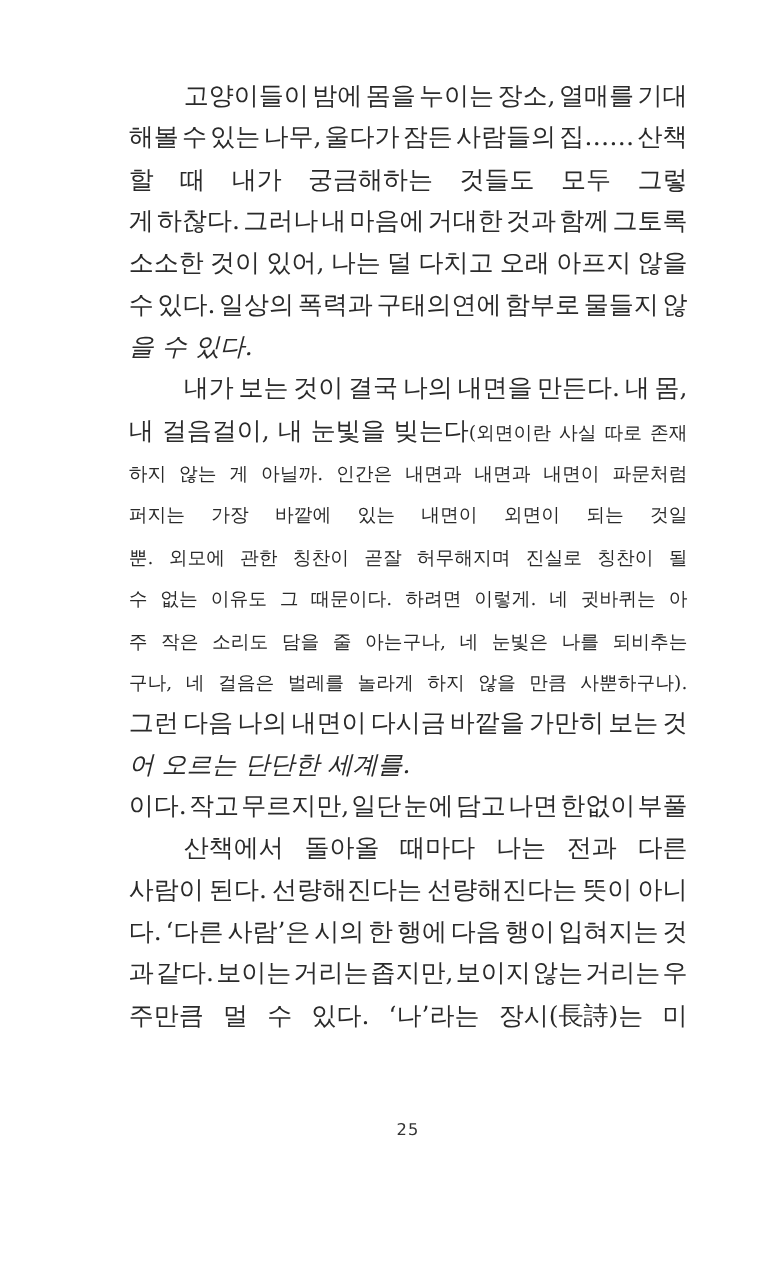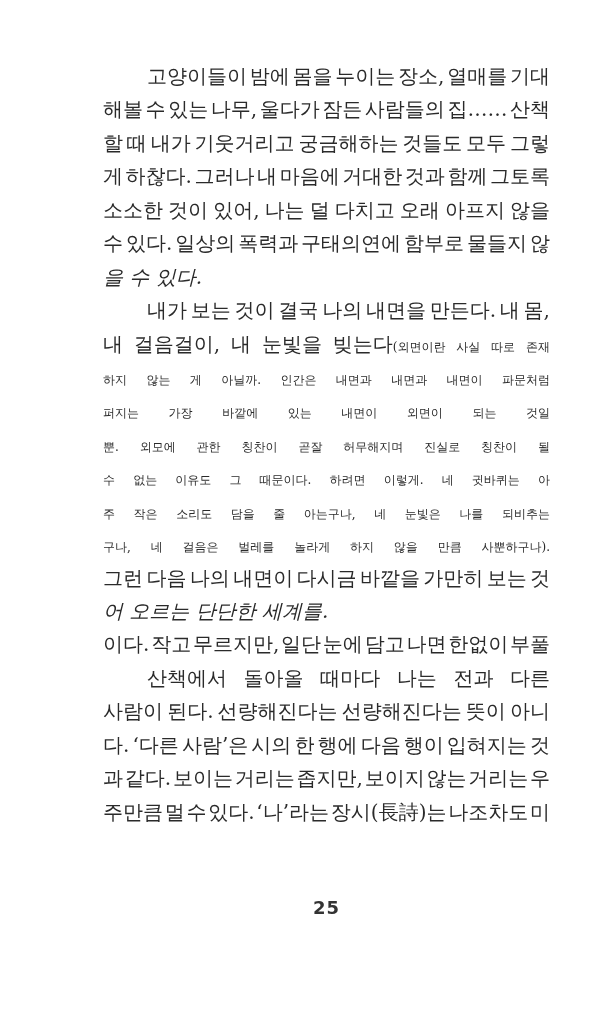--- a/index.html
+++ b/index.html
@@ -36,33 +36,32 @@
   }
   .line.end {
     display: block;
     text-align: left;
     font-style: italic;
   }
   .tok {
     white-space: nowrap;
   }
   .s {
-    font-size: 12px;
+    font-size: 15px;
   }
   .page-number {
     position: absolute;
     left: 103px;
     top: 897px;
     width: 447px;
     text-align: center;
-    font-size: 18px;
+    font-size: 13px;
     color: #333333;
     font-family: "DejaVu Sans", "Liberation Sans", sans-serif;
     letter-spacing: 1px;
-    font-weight: bold;
   }
 </style>
 </head>
 <body>
 
 <div class="page">
   <div class="text-block">
       <div class="line indent">
         <span class="tok"><span>고양이들이</span></span>
         <span class="tok"><span>밤에</span></span>
@@ -80,21 +79,20 @@
         <span class="tok"><span>울다가</span></span>
         <span class="tok"><span>잠든</span></span>
         <span class="tok"><span>사람들의</span></span>
         <span class="tok"><span>집……</span></span>
         <span class="tok"><span>산책</span></span>
       </div>
       <div class="line">
         <span class="tok"><span>할</span></span>
         <span class="tok"><span>때</span></span>
         <span class="tok"><span>내가</span></span>
-        <span class="tok"><span>기웃거리고</span></span>
         <span class="tok"><span>궁금해하는</span></span>
         <span class="tok"><span>것들도</span></span>
         <span class="tok"><span>모두</span></span>
         <span class="tok"><span>그렇</span></span>
       </div>
       <div class="line">
         <span class="tok"><span>게</span></span>
         <span class="tok"><span>하찮다.</span></span>
         <span class="tok"><span>그러나</span></span>
         <span class="tok"><span>내</span></span>
@@ -276,18 +274,17 @@
         <span class="tok"><span>거리는</span></span>
         <span class="tok"><span>우</span></span>
       </div>
       <div class="line">
         <span class="tok"><span>주만큼</span></span>
         <span class="tok"><span>멀</span></span>
         <span class="tok"><span>수</span></span>
         <span class="tok"><span>있다.</span></span>
         <span class="tok"><span>‘나’라는</span></span>
         <span class="tok"><span>장시(長詩)는</span></span>
-        <span class="tok"><span>나조차도</span></span>
         <span class="tok"><span>미</span></span>
       </div>
     </div>
   <div class="page-number">25</div>
 </div>
 
 </body></html>

